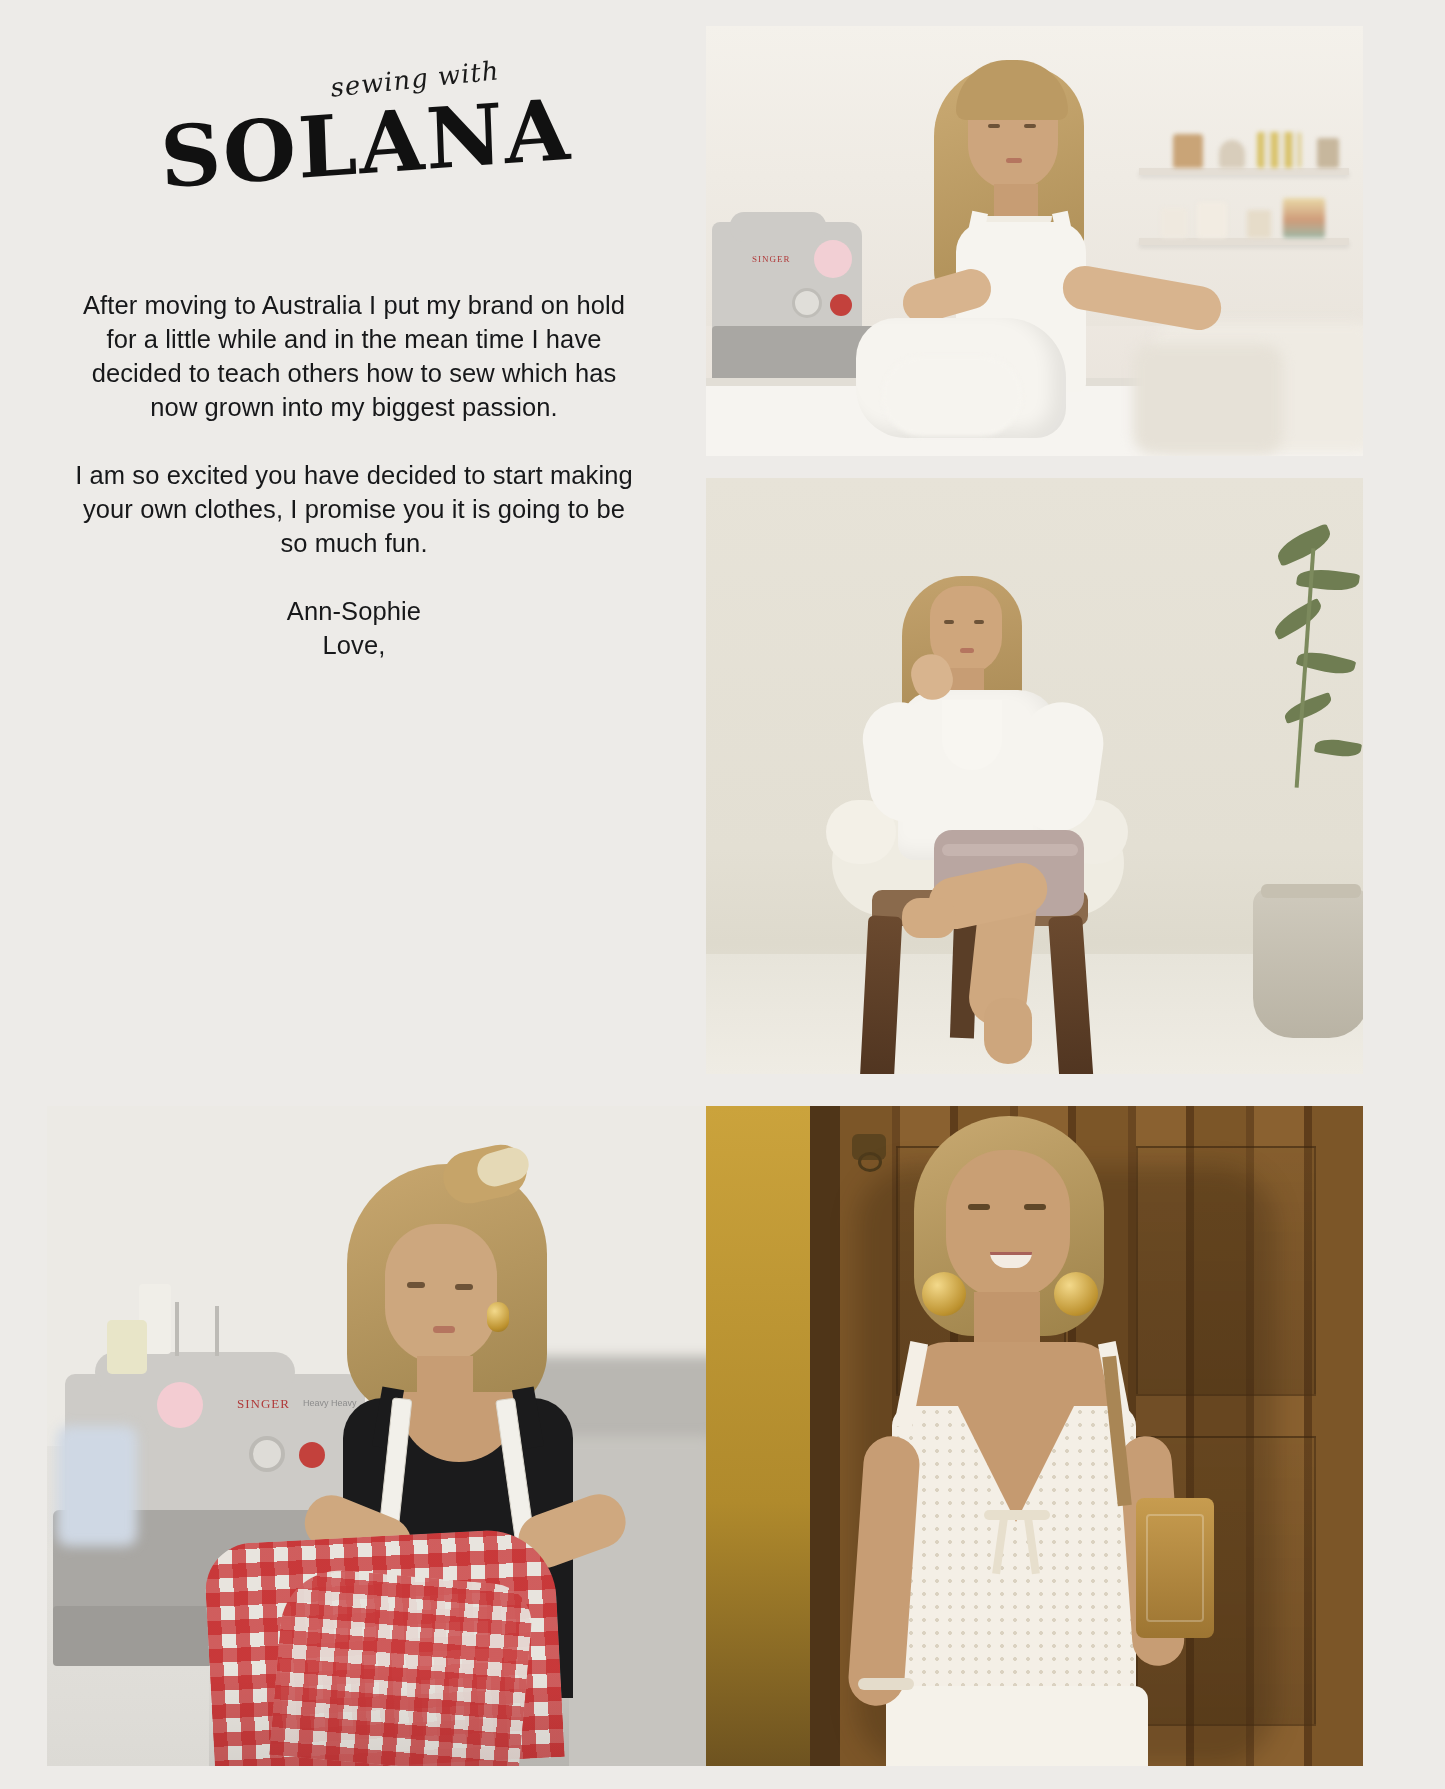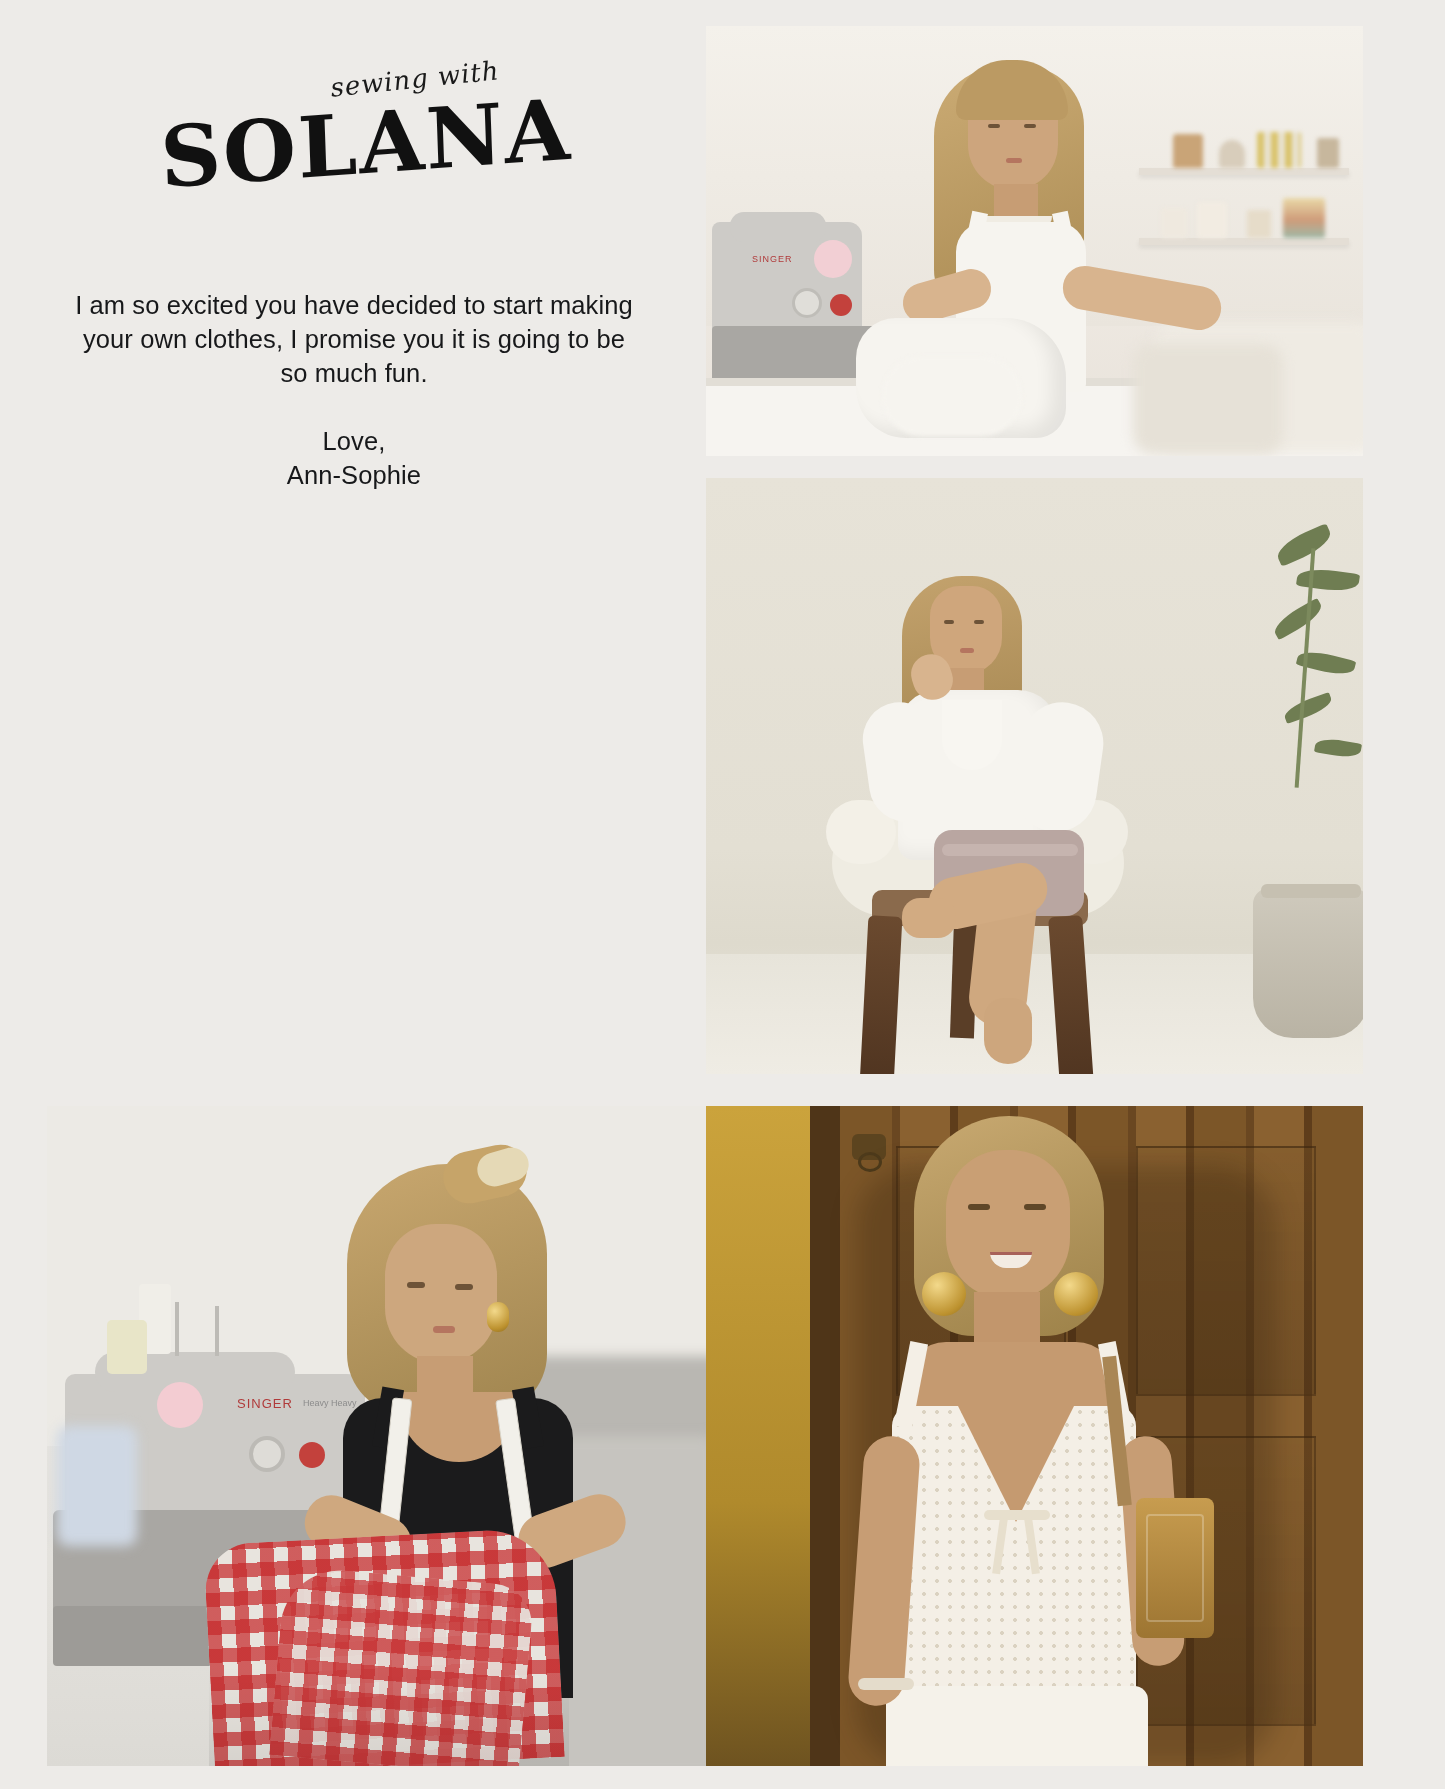--- a/index.html
+++ b/index.html
@@ -140,21 +140,21 @@
   .hairblonde { background: #b59361; }
   .white-cloth { background: #f6f4ef; }
   .machine { background: #cdcbc7; }
   .machine-dark { background: #a9a7a3; }
   .blur { filter: blur(6px); }
   .blur2 { filter: blur(12px); }
   .soft { filter: blur(2px); }
 
   .singer-text {
     position: absolute;
-    font-family: Liberation Sans, sans-serif;
+    font-family: Liberation Serif, serif;
     font-size: 9px;
     color: #b03a3a;
     letter-spacing: 1px;
   }
   .tiny-label {
     position: absolute;
     font-family: "Liberation Sans", sans-serif;
     font-size: 7px;
     color: #8c8c8c;
   }
@@ -201,23 +201,24 @@
 <div class="page">
 
   <div class="left-col">
 
     <div class="logo-wrap">
       <div class="logo-script">sewing with</div>
       <div class="logo-main">SOLANA</div>
     </div>
 
     <div class="bio">
+      <p>After moving to Australia I put my brand on hold for a little while and in the mean time I have decided to teach others how to sew which has now grown into my biggest passion.</p>
       <p>I am so excited you have decided to start making your own clothes, I promise you it is going to be so much fun.</p>
+      <p class="sign">Ann-Sophie</p>
       <p class="sign">Love,</p>
-      <p class="sign">Ann-Sophie</p>
     </div>
   </div>
 
   <div class="photo" id="photo-portrait-sewing-machine">
     <div class="inner">
       <div class="bg"></div>
 
       <div class="sh" style="left:0;top:0;width:100%;height:300px;background:linear-gradient(180deg,#f4f1eb,#eae5dd);"></div>
 
       <div class="wall-shelf" style="top:142px;width:210px;right:14px;"></div>

